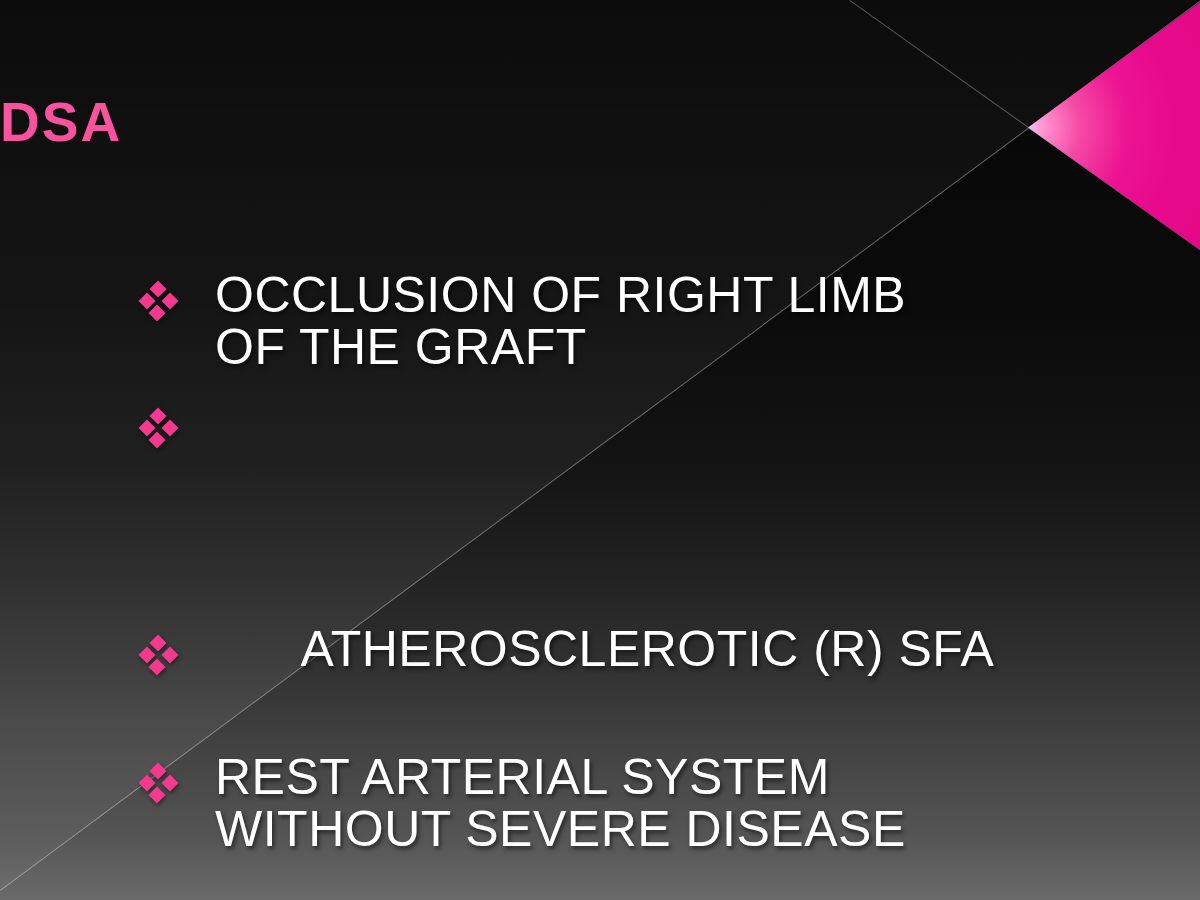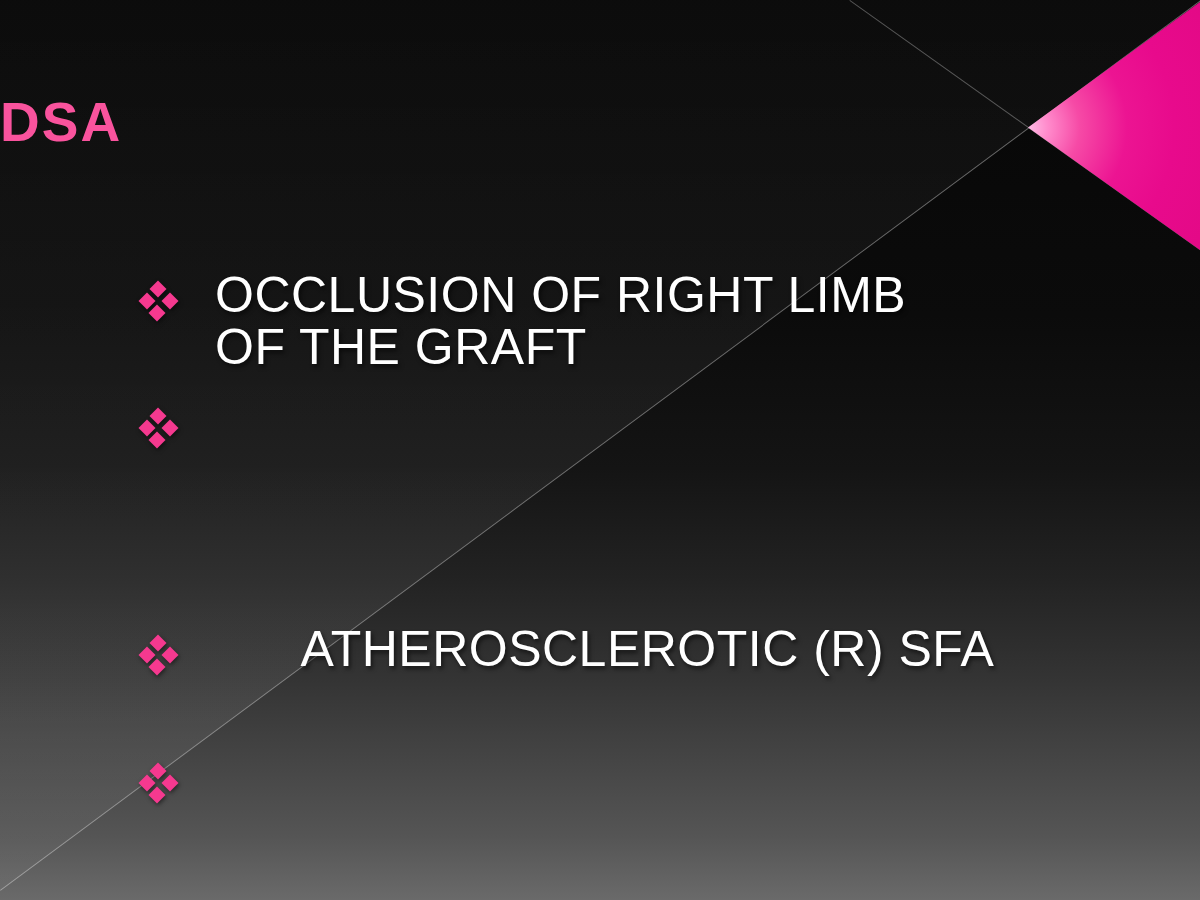--- a/index.html
+++ b/index.html
@@ -175,16 +175,18 @@
       <span class="bullet-text">ATHEROSCLEROTIC (R) SFA</span>
     </li>
 
     <li class="bullet-item b4">
       <span class="qdiamond">
         <span class="d d-n"></span>
         <span class="d d-w"></span>
         <span class="d d-s"></span>
         <span class="d d-e"></span>
       </span>
+      <span class="bullet-text">REST ARTERIAL SYSTEM
+WITHOUT SEVERE DISEASE</span>
     </li>
   </ul>
 
 </div>
 
 </body></html>

